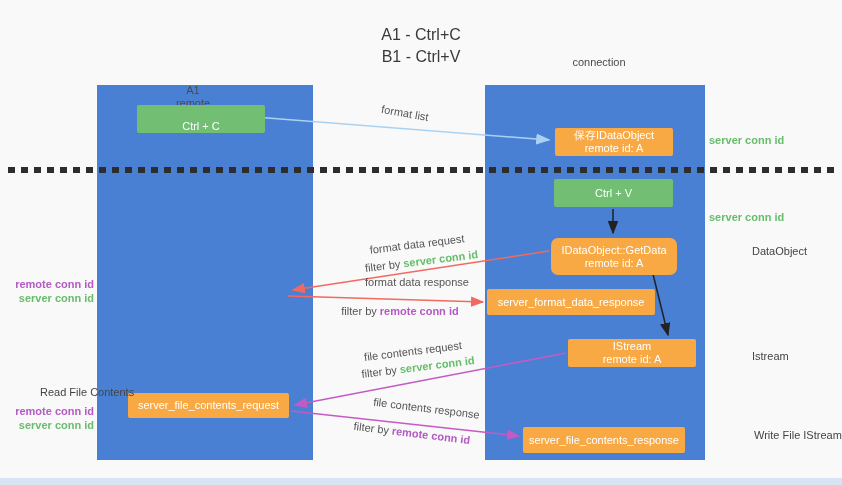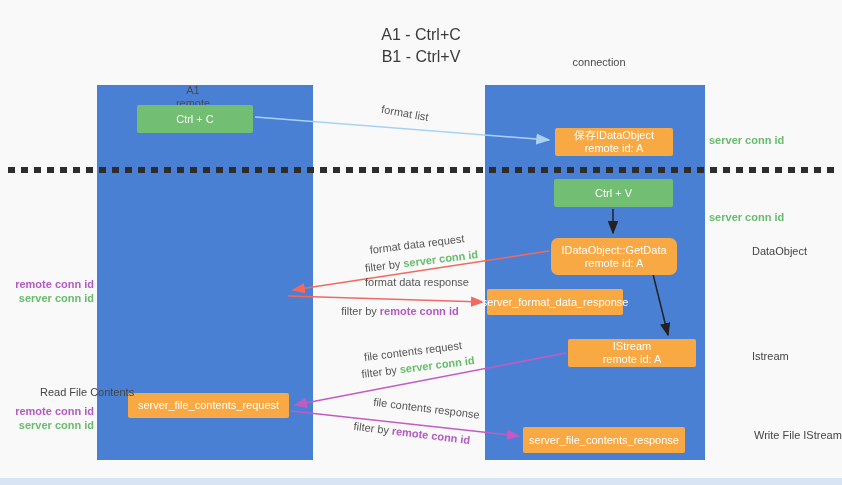--- a/index.html
+++ b/index.html
@@ -83,35 +83,35 @@
     </defs>
     <line class="blue" x1="255" y1="117" x2="549" y2="140" marker-end="url(#mBlue)"></line>
     <line class="black" x1="613" y1="209" x2="613" y2="233" marker-end="url(#mBlack)"></line>
     <line class="red" x1="549" y1="251" x2="293" y2="290" marker-end="url(#mRed)"></line>
     <line class="red" x1="288" y1="296" x2="483" y2="302" marker-end="url(#mRed)"></line>
     <line class="black" x1="651" y1="266" x2="668" y2="335" marker-end="url(#mBlack)"></line>
     <line class="magenta" x1="566" y1="353" x2="295" y2="405" marker-end="url(#mMagenta)"></line>
     <line class="magenta" x1="291" y1="411" x2="519" y2="436" marker-end="url(#mMagenta)"></line>
   </svg>
 
-  <div class="abs box green z4" style="left:137px;top:105px;width:116px;height:28px;">
+  <div class="abs box green z4" style="left:137px;top:105px;width:128px;height:28px;justify-content:flex-end;">
     <div>Ctrl + C</div>
   </div>
   <div class="abs box orange z4" style="left:555px;top:128px;width:118px;height:28px;">
     <div>保存IDataObject</div>
     <div>remote id: A</div>
   </div>
   <div class="abs box green z4" style="left:554px;top:179px;width:119px;height:28px;">
     <div>Ctrl + V</div>
   </div>
   <div class="abs box orange z4" style="left:551px;top:238px;width:126px;height:37px;border-radius:7px;">
     <div>IDataObject::GetData</div>
     <div>remote id: A</div>
   </div>
-  <div class="abs box orange z4" style="left:487px;top:289px;width:136px;height:26px;">
+  <div class="abs box orange z4" style="left:487px;top:289px;width:168px;height:26px;">
     <div>server_format_data_response</div>
   </div>
   <div class="abs box orange z4" style="left:568px;top:339px;width:128px;height:28px;">
     <div>IStream</div>
     <div>remote id: A</div>
   </div>
   <div class="abs box orange z4" style="left:128px;top:393px;width:161px;height:25px;">
     <div>server_file_contents_request</div>
   </div>
   <div class="abs box orange z4" style="left:523px;top:427px;width:162px;height:26px;">

